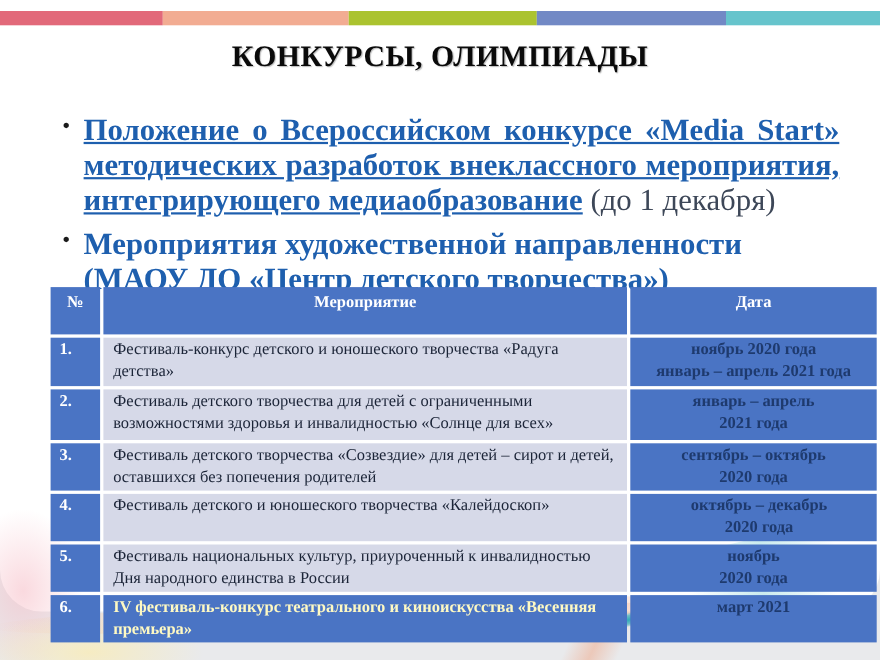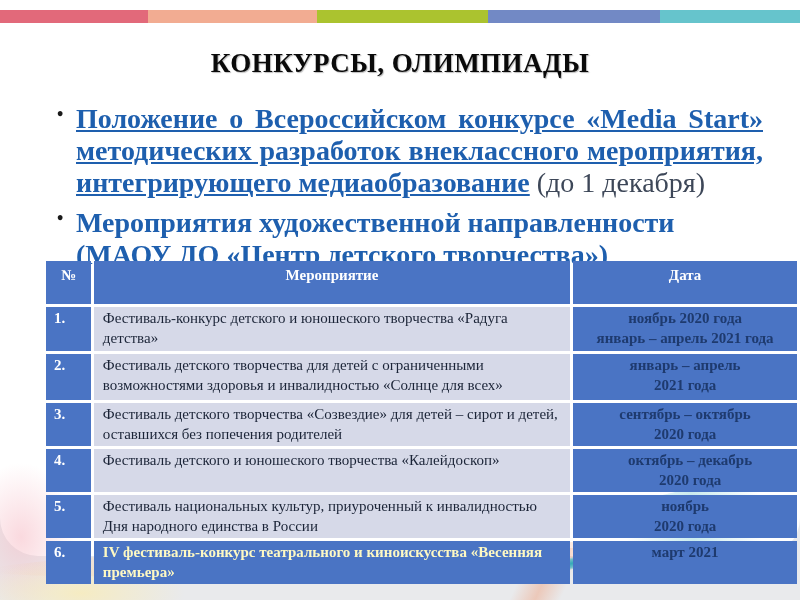--- a/index.html
+++ b/index.html
@@ -27,21 +27,21 @@
   .sw-teal-sliver{left:498px;top:556px;width:160px;height:12px;transform:rotate(-13deg);
     background:radial-gradient(ellipse at center, #2fa9b8 0%, rgba(47,169,184,.65) 45%, rgba(47,169,184,0) 78%);}
   .sw-teal-wedge{right:-10px;top:492px;width:260px;height:80px;transform:rotate(-13deg);
     background:linear-gradient(100deg, rgba(150,215,222,0) 30%, rgba(150,215,222,.5) 55%, rgba(150,215,222,0) 80%);}
   
   .stripe{position:absolute;left:0;top:10px;width:800px;height:13px;display:flex;z-index:3;}
   .stripe span{display:block;height:100%;}
   .s0{width:148px;} .s1{width:169px;} .s2{width:171px;} .s3{width:172px;} .s4{width:140px;}
   
   .title{
-    position:absolute;left:0;top:48px;width:800px;text-align:center;z-index:3;
+    position:absolute;left:0;top:36px;width:800px;text-align:center;z-index:3;
     font-size:27px;font-weight:bold;color:#0a0a0a;letter-spacing:.5px;
     text-shadow:1px 1px 1px rgba(60,60,60,.35);
   }
   
   .bullets{position:absolute;left:57px;top:103px;width:706px;z-index:3;}
   .bullet{
     position:relative;padding-left:19px;margin-bottom:7px;
     font-size:28px;font-weight:bold;line-height:1.15;color:#1e5fae;
   }
   .bullet::before{

